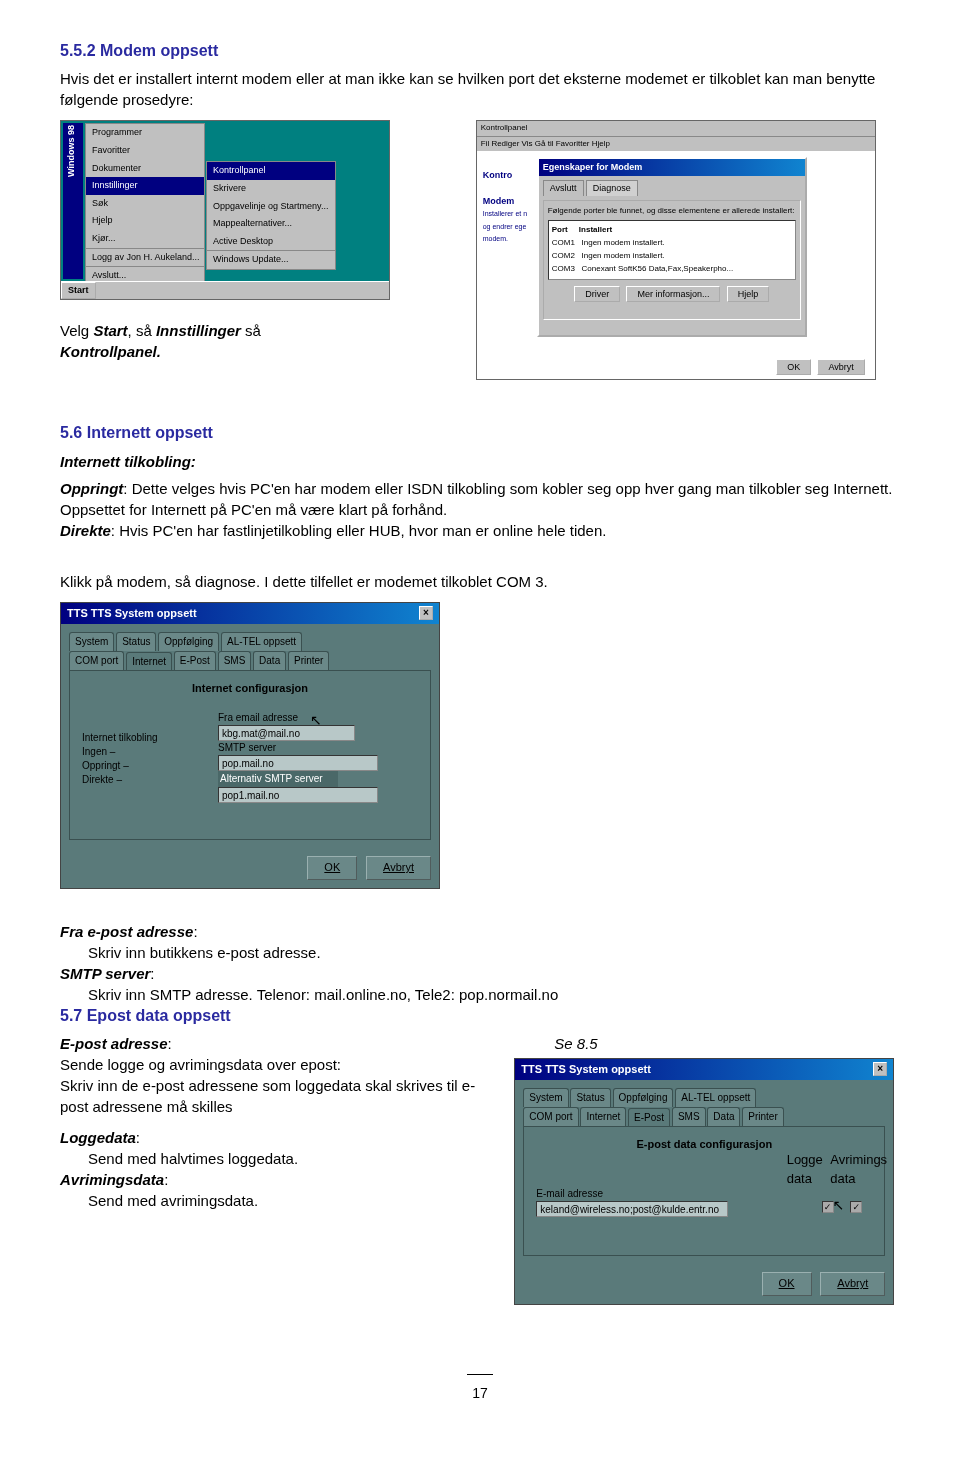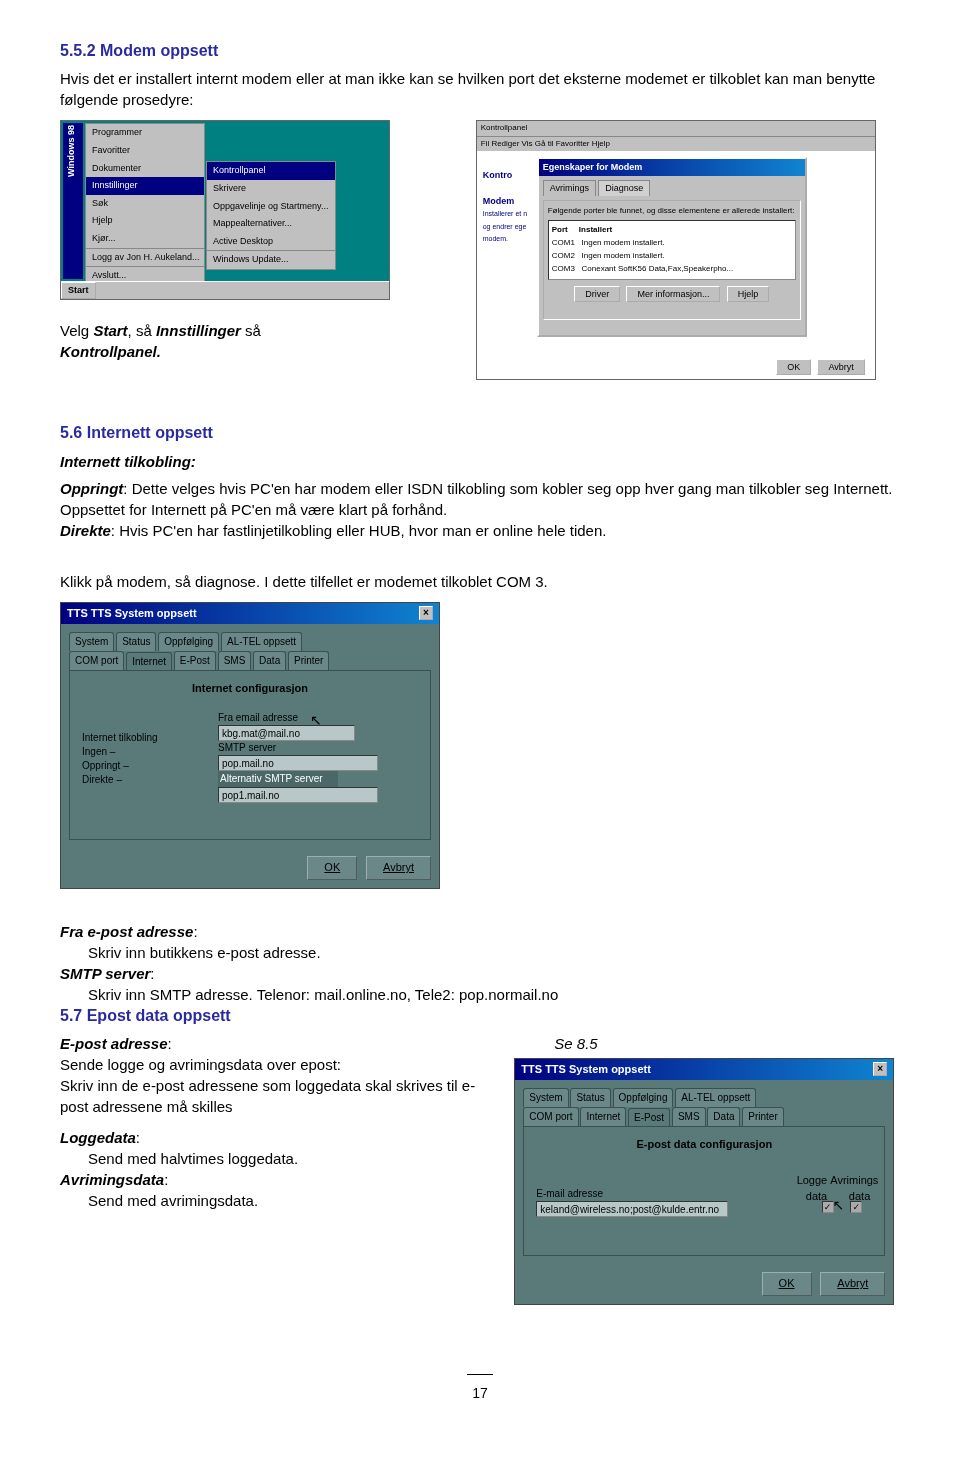--- a/index.html
+++ b/index.html
@@ -131,21 +131,21 @@
       <div class="cp-titlebar">Kontrollpanel</div>
       <div class="cp-menu">Fil  Rediger  Vis  Gå til  Favoritter  Hjelp</div>
       <div style="position:absolute; left:6px; top:48px; width:50px; font-size:9px; color:#000080;">
         <b>Kontro</b><br><br>
         <b>Modem</b><br>
         <span style="font-size:7px">Installerer et n og endrer ege modem.</span>
       </div>
       <div class="cp-dialog">
         <div class="cp-dialog-title">Egenskaper for Modem</div>
         <div class="cp-tabs">
-          <span class="cp-tab">Avrimings</span>
+          <span class="cp-tab">Avslutt</span>
           <span class="cp-tab" style="background:#d0d0d0">Diagnose</span>
         </div>
         <div class="cp-body">
           <div>Følgende porter ble funnet, og disse elementene er allerede installert:</div>
           <div class="cp-list">
             <div class="cp-row"><b>Port</b> &nbsp;&nbsp;&nbsp; <b>Installert</b></div>
             <div class="cp-row"><span>COM1</span> &nbsp; <span>Ingen modem installert.</span></div>
             <div class="cp-row"><span>COM2</span> &nbsp; <span>Ingen modem installert.</span></div>
             <div class="cp-row"><span>COM3</span> &nbsp; <span>Conexant SoftK56 Data,Fax,Speakerpho...</span></div>
           </div>
@@ -280,21 +280,21 @@
             <span class="tts-tab">COM port</span>
             <span class="tts-tab">Internet</span>
             <span class="tts-tab active">E-Post</span>
             <span class="tts-tab">SMS</span>
             <span class="tts-tab">Data</span>
             <span class="tts-tab">Printer</span>
           </div>
         </div>
         <div class="tts-panel" style="min-height:130px">
           <div class="tts-panel-title">E-post data configurasjon</div>
-          <div style="position:absolute; right:14px; top:46px; font-size:11px; text-align:right;">
+          <div style="position:absolute; right:14px; top:24px; font-size:13px; text-align:left;">
             <span style="display:inline-block;width:40px">Logge data</span>
             <span style="display:inline-block;width:40px">Avrimings data</span>
           </div>
           <div style="position:absolute; left:12px; top:60px; font-size:10px;">E-mail adresse</div>
           <div class="tts-input" style="position:absolute; left:12px; top:74px; width:192px">keland@wireless.no;post@kulde.entr.no</div>
           <div style="position:absolute; right:22px; top:72px;">
             <span class="tts-check">✓</span>
             &nbsp;&nbsp;&nbsp;&nbsp;
             <span class="tts-check">✓</span>
           </div>

